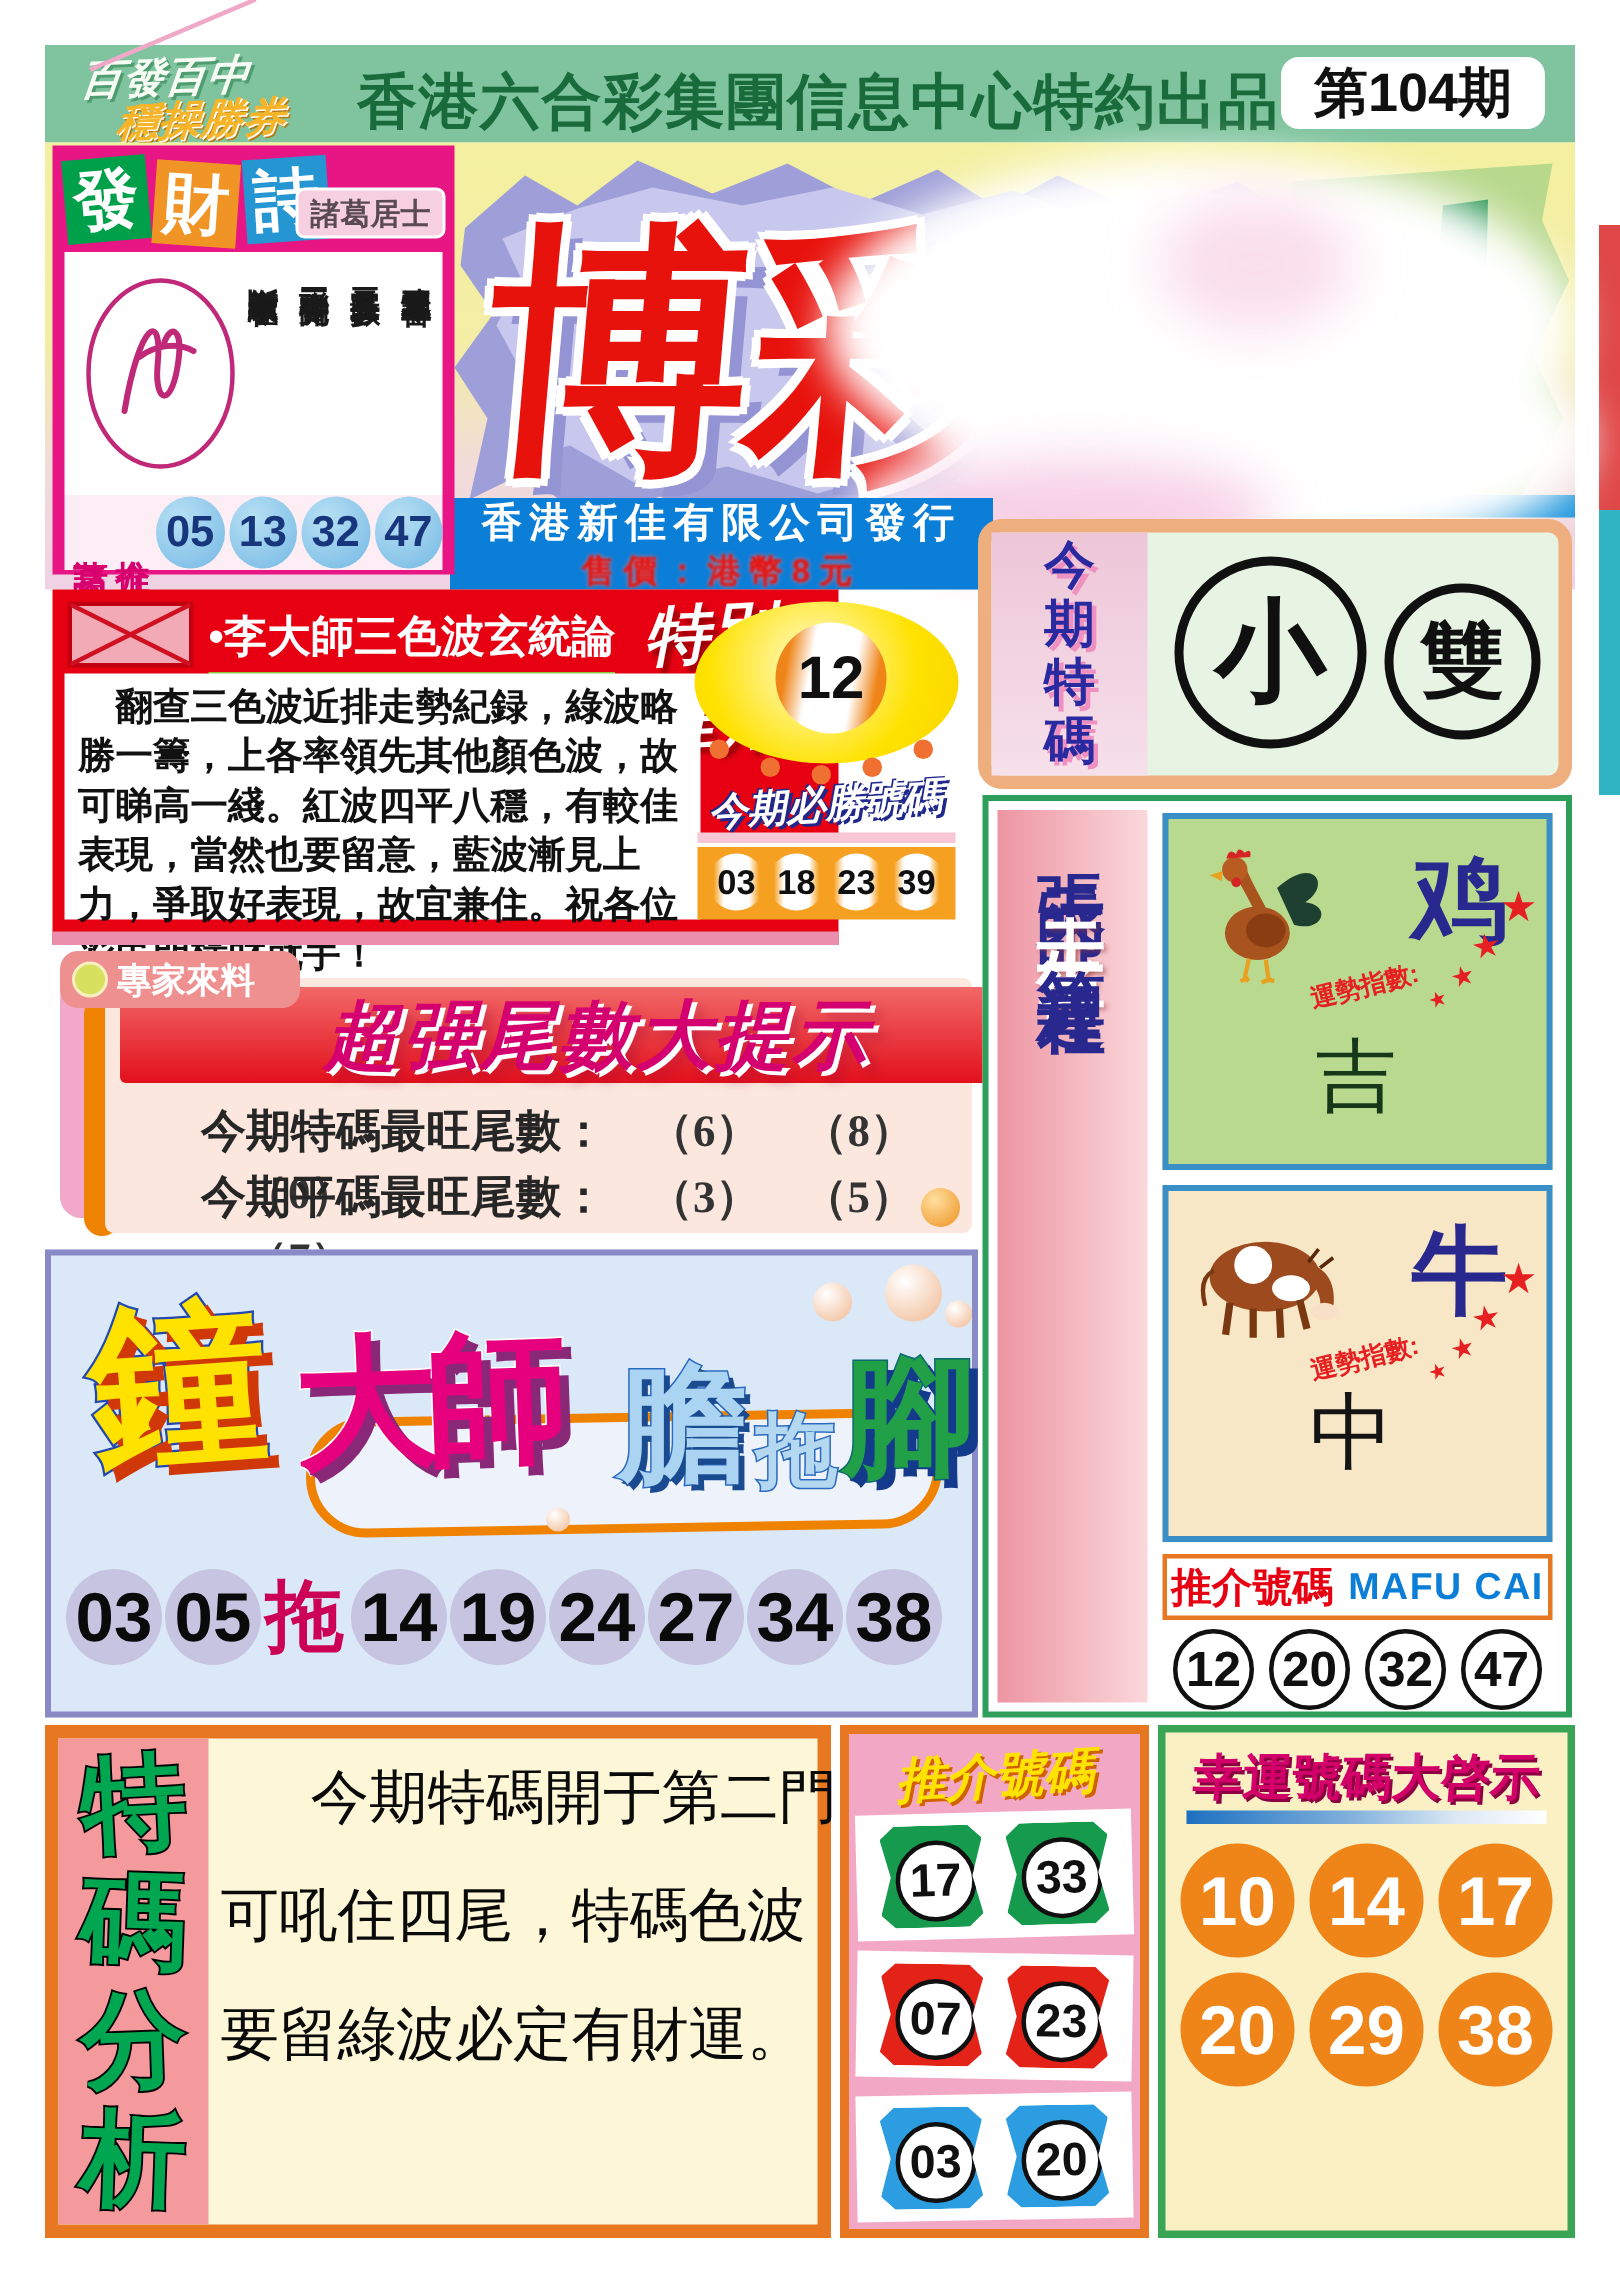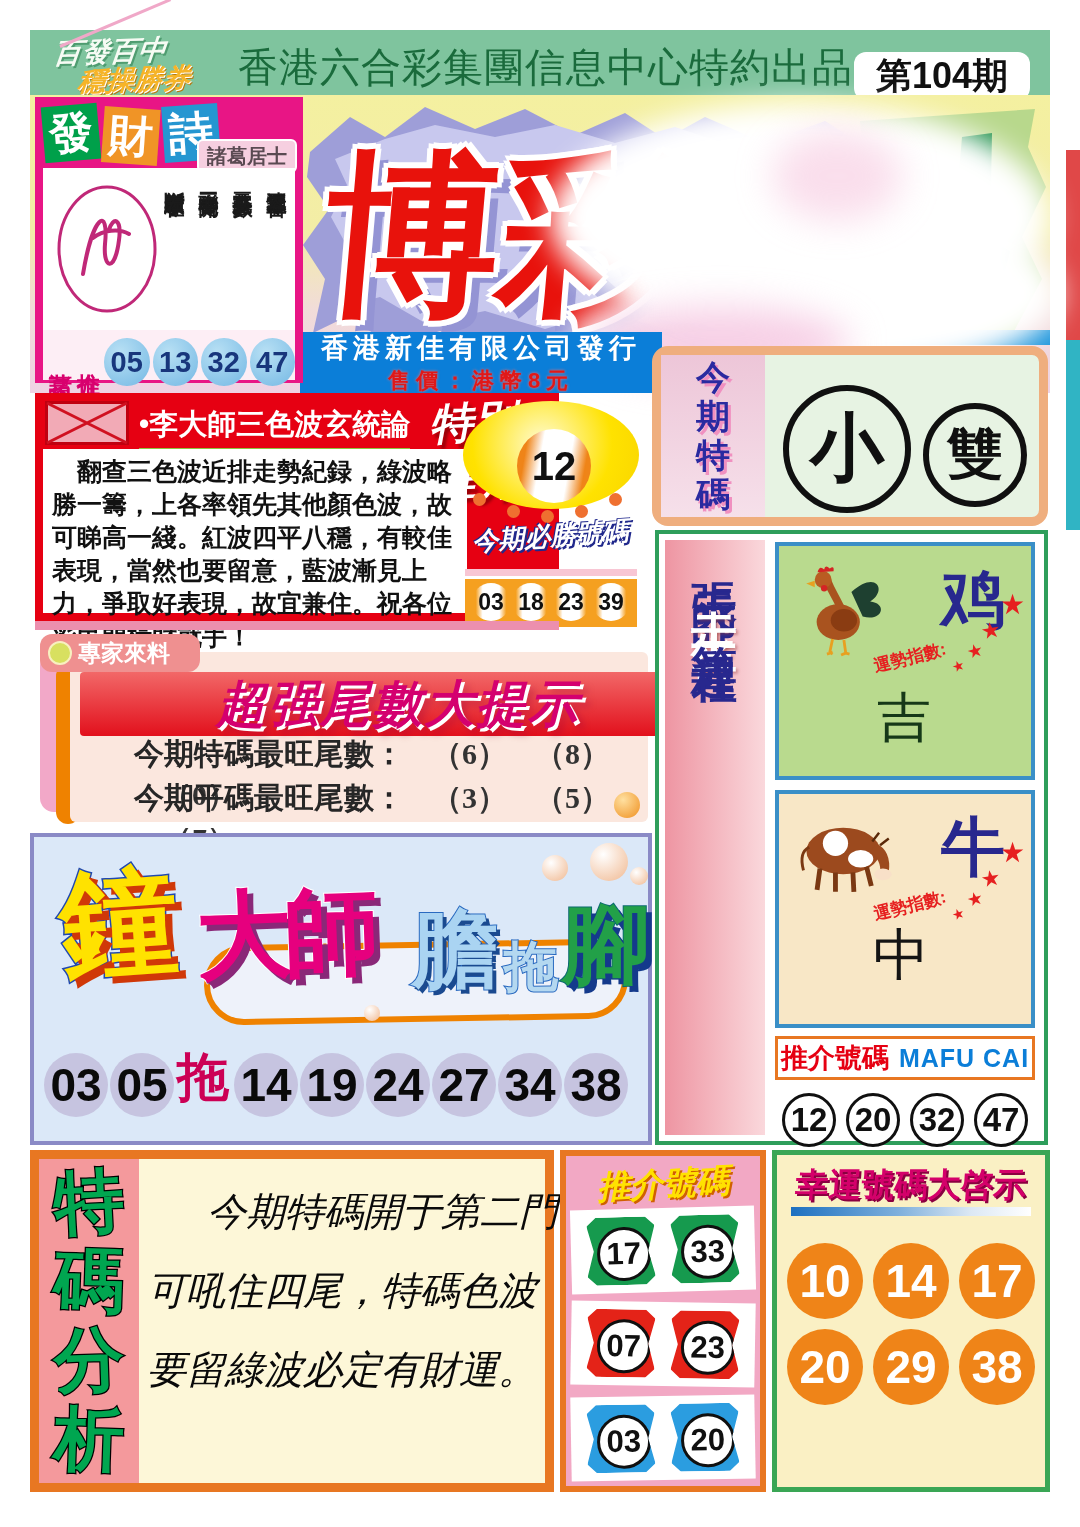--- a/index.html
+++ b/index.html
@@ -1,27 +1,27 @@
 <!DOCTYPE html>
 <html><head>
 <meta charset="utf-8">
 <style>
   html,body{margin:0;padding:0;background:#ffffff;font-family:"Liberation Sans",sans-serif;}
   .page{position:relative;width:1080px;height:1527px;background:#ffffff;overflow:hidden;}
   .abs{position:absolute;}
-  .fx{display:flex;align-items:center;justify-content:center;margin-top:14px;}
+  .fx{display:flex;align-items:center;justify-content:center;}
   .vtext{writing-mode:vertical-rl;text-orientation:upright;}
 
   
   .hdr{left:30px;top:30px;width:1020px;height:65px;background:#7fc49e;}
   .logo1{left:24px;top:3px;font-size:28px;font-weight:900;font-style:italic;color:#f6fbf4;
          text-shadow:2px 2px 0 #4f9c70;transform:skewX(-8deg) rotate(-2deg);}
   .logo2{left:48px;top:31px;font-size:28px;font-weight:900;font-style:italic;color:#f6b428;
          text-shadow:1px 1px 0 #fff,2px 2px 0 #b57a10;transform:skewX(-8deg) rotate(-2deg);}
-  .hdrtitle{left:208px;top:10px;font-size:40px;font-weight:400;color:#1a6b3c;letter-spacing:1px;}
+  .hdrtitle{left:208px;top:10px;font-size:40px;font-weight:700;color:#1a6b3c;letter-spacing:1px;}
   .issue{left:824px;top:8px;width:176px;height:48px;background:#ffffff;border-radius:12px;
          font-size:36px;font-weight:900;color:#101010;}
 
   
   .mastzone{left:30px;top:95px;width:1020px;height:298px;
     background:linear-gradient(180deg,#f4f0a0 0%,#f3eda6 45%,#f1dcd9 72%,#efd2e4 100%);}
   .masttitle{left:295px;top:0px;font-size:176px;font-weight:900;color:#e8120c;line-height:1.6;
     transform:skewX(-5deg);z-index:3;
     text-shadow:-5px -5px 0 #fff,5px -5px 0 #fff,-5px 5px 0 #fff,5px 5px 0 #fff,0 -6px 0 #fff,0 6px 0 #fff,-6px 0 0 #fff,6px 0 0 #fff,14px 11px 0 #9494d4;}
   .blob{border-radius:50%;background:#ffffff;filter:blur(14px);z-index:5;}
@@ -144,21 +144,21 @@
   .circw{width:54px;height:54px;border-radius:50%;border:3px solid #101010;background:#ffffff;
          font-size:33px;font-weight:700;color:#101010;box-sizing:border-box;flex:none;}
 
   
   .ana{left:30px;top:1150px;width:524px;height:342px;border:9px solid #e87722;background:#fdf7d8;
        box-sizing:border-box;z-index:7;}
   .anastrip{left:0;top:0;width:100px;height:324px;background:#f4999c;display:flex;flex-direction:column;
             align-items:center;justify-content:center;}
   .anastrip div{font-size:70px;font-weight:900;color:#00a650;-webkit-text-stroke:2.5px #000;
                 paint-order:stroke fill;line-height:79px;}
-  .analines{left:108px;top:13px;width:394px;font-style:italic;}
+  .analines{left:108px;top:0;width:394px;}
   .analines div{font-size:39px;color:#0a0a0a;line-height:79px;white-space:nowrap;}
   .ind{padding-left:60px;}
 
   
   .shbox{left:560px;top:1150px;width:206px;height:342px;border:6px solid #e87722;background:#f2a8c4;
          box-sizing:border-box;z-index:7;}
   .shtitle{left:0;top:6px;width:100%;text-align:center;font-size:33px;font-weight:900;font-style:italic;
            color:#ffe200;text-shadow:2px 2px 0 #d06000;transform:rotate(-3deg);}
   .shrow{position:absolute;left:5px;width:184px;height:84px;background:#ffffff;display:flex;
          align-items:center;justify-content:center;gap:16px;}

